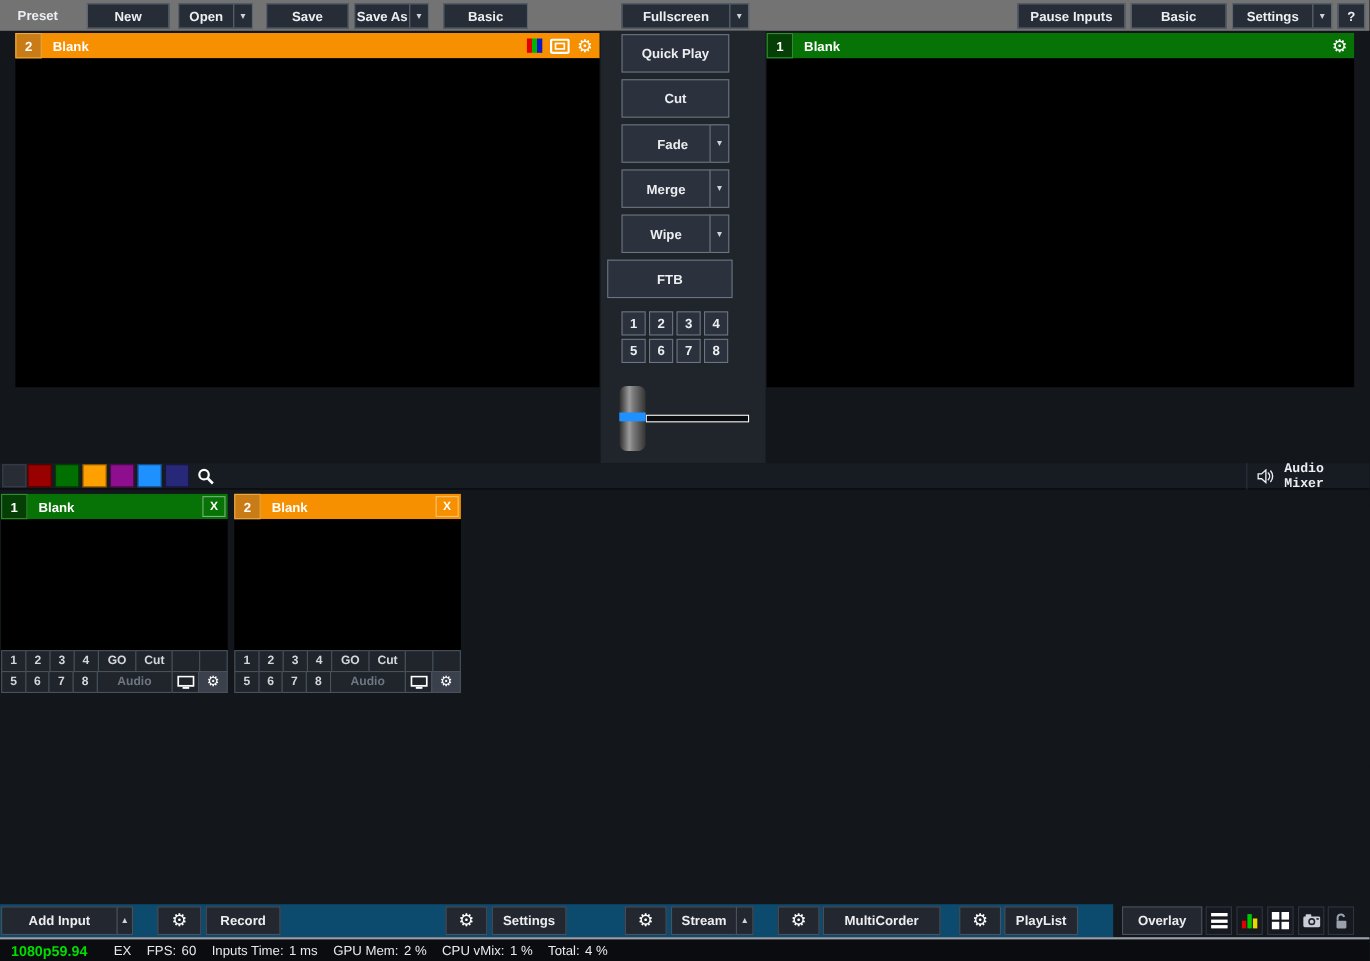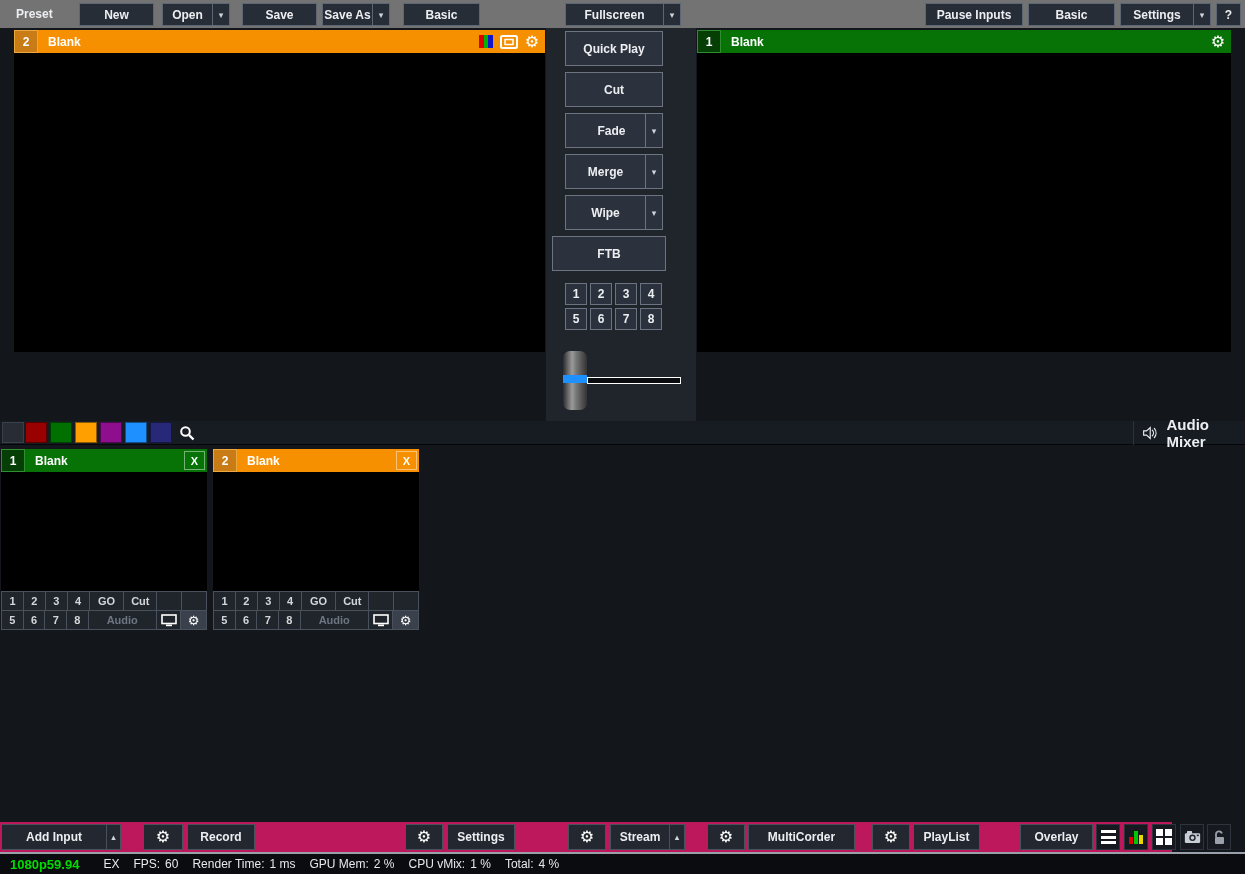--- a/index.html
+++ b/index.html
@@ -122,21 +122,21 @@
     <svg width="16" height="16" viewBox="0 0 16 16">
       <circle cx="6.5" cy="6.5" r="4.3" stroke="#fff" stroke-width="2" fill="none"></circle>
       <line x1="10" y1="10" x2="14.5" y2="14.5" stroke="#fff" stroke-width="2.4"></line>
     </svg>
   </div>
   <div class="abs" style="left:1133px;top:0;height:24px;display:flex;align-items:center;border-left:1px solid #2c323c;padding-left:8px;">
     <svg width="18" height="14" viewBox="0 0 20 16">
       <path d="M2 5.5h3.5L10 1.5v13L5.5 10.5H2z" fill="none" stroke="#e9ecef" stroke-width="1.4"></path>
       <path d="M12.5 4.5a5 5 0 0 1 0 7M15 2.5a8.5 8.5 0 0 1 0 11" stroke="#e9ecef" stroke-width="1.5" fill="none" stroke-linecap="round"></path>
     </svg>
-    <span style="margin-left:8px;font-weight:bold;font-size:15px;">Audio Mixer</span>
+    <span style="margin-left:8px;font-weight:bold;font-size:12px;font-family:Liberation Mono, monospace;">Audio Mixer</span>
   </div>
 </div>
 
 <div class="abs" style="left:1px;top:449px;width:206px;">
   <div class="titlebar" style="background: rgb(7, 115, 7);">
     <div class="numbox g">1</div>
     <span class="wintitle">Blank</span>
     <div class="closebox">X</div>
   </div>
   <div style="width:100%;height:119px;background:#000;"></div>
@@ -196,21 +196,21 @@
         <rect x="1" y="1" width="14" height="8.5" fill="none" stroke="#fff" stroke-width="1.6"></rect>
         <rect x="5" y="10.5" width="6" height="1.7" fill="#fff"></rect>
       </svg>
     </div>
     <div class="cell" style="width:27px;background:#3a414c;">
       <span class="gear" style="font-size:13px;">⚙</span>
     </div>
   </div>
 </div>
 
-<div class="abs" style="left:0;top:822px;width:1172px;height:30px;background:#be185d;">
+<div class="abs" style="left:0;top:822px;width:1012px;height:30px;background:#0c4a6e;">
   <div class="btn bb" style="left:1px;top:2px;width:106px;height:26px;">Add Input</div>
   <div class="btn bb" style="left:106px;top:2px;width:15px;height:26px;">
       <span class="arrowglyph">▴</span>
     </div>
   <div class="btn bb" style="left:143px;top:2px;width:40px;height:26px;">
       <span class="gear" style="font-size:16px;">⚙</span>
     </div>
   <div class="btn bb" style="left:187px;top:2px;width:68px;height:26px;">Record</div>
   <div class="btn bb" style="left:405px;top:2px;width:38px;height:26px;">
       <span class="gear" style="font-size:16px;">⚙</span>
@@ -265,21 +265,21 @@
       <rect x="3" y="7" width="9" height="7" rx="1" fill="#9aa1ab"></rect>
     </svg>
   </div>
 </div>
 
 <div class="abs" style="left:0;top:852px;width:1245px;height:22px;background:#0a0c0f;border-top:2px solid #99a0aa;display:flex;align-items:center;font-size:12px;color:#e6e9ed;">
   <span style="margin-left: 10px; font-weight: bold; font-size: 13px; color: rgb(0, 221, 0);">1080p59.94</span>
   <span style="margin-left:24px;">EX</span>
   <span class="sb-label">FPS:</span>
   <span class="sb-val">60</span>
-  <span class="sb-label">Render Time:</span>
+  <span class="sb-label">Inputs Time:</span>
   <span class="sb-val">1 ms</span>
   <span class="sb-label">GPU Mem:</span>
   <span class="sb-val">2 %</span>
   <span class="sb-label">CPU vMix:</span>
   <span class="sb-val">1 %</span>
   <span class="sb-label">Total:</span>
   <span class="sb-val">4 %</span>
 </div>
 
 </body></html>

